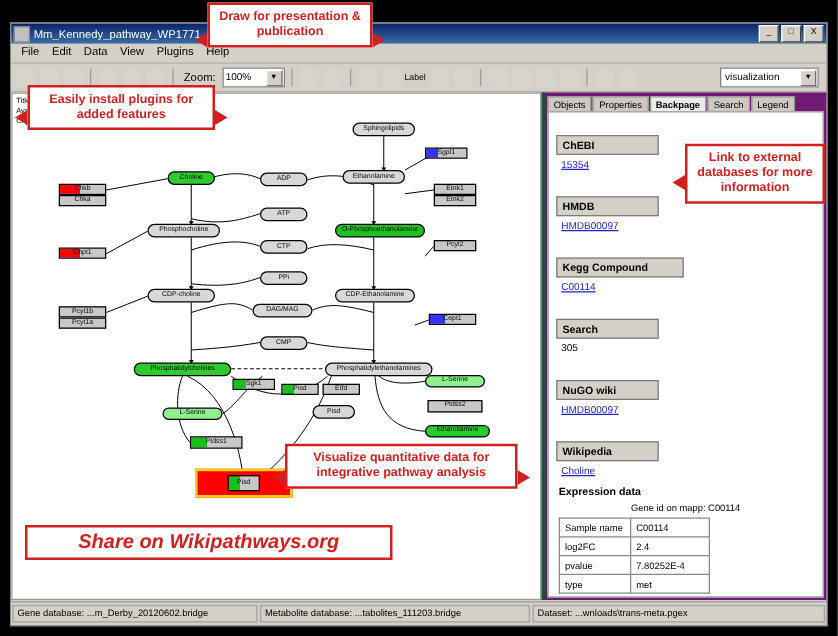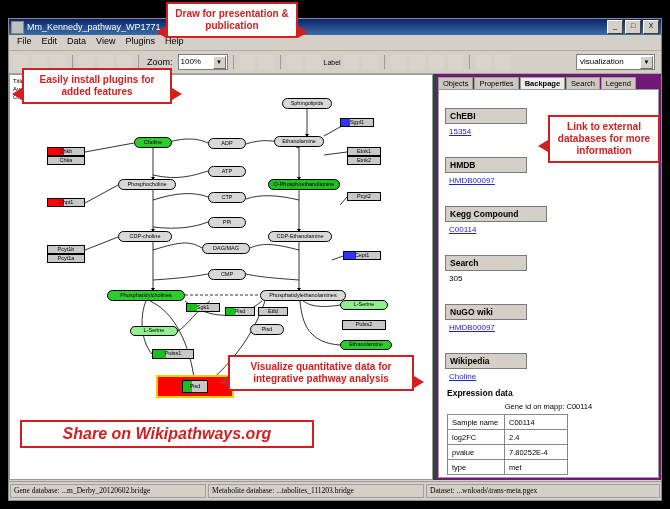--- a/index.html
+++ b/index.html
@@ -224,21 +224,20 @@
   
   .statusbar {
     position: absolute;
     left: 0; right: 0; bottom: 0;
     height: 18px;
     background: #d4d0c8;
     border-top: 1px solid #9a9a9a;
     font-size: 7.5px;
     display: flex;
     align-items: center;
-    font-family: Liberation Serif, serif;
   }
   .status-cell {
     border: 1px solid #a0a0a0;
     background: #d4d0c8;
     height: 12px;
     line-height: 12px;
     margin: 0 1px;
     padding: 0 3px;
     white-space: nowrap;
     overflow: hidden;

